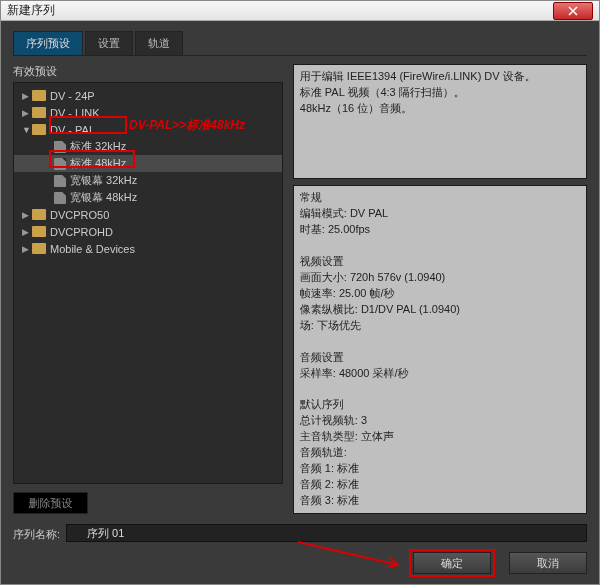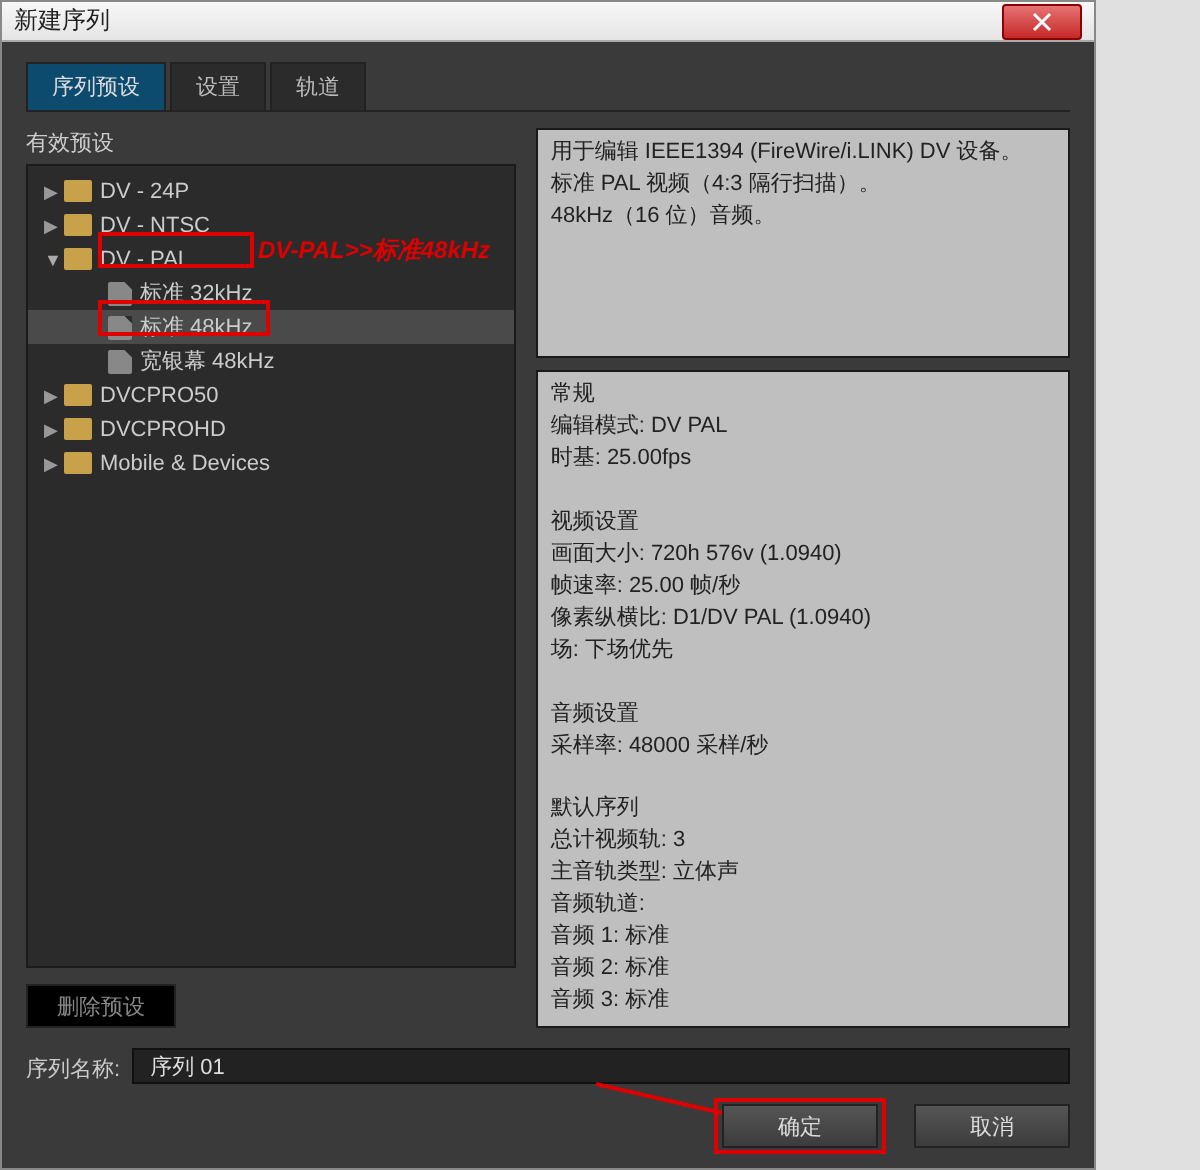--- a/index.html
+++ b/index.html
@@ -1,17 +1,17 @@
 <!DOCTYPE html>
 <html><head>
 <meta charset="utf-8">
 <style>
   * { margin: 0; padding: 0; box-sizing: border-box; font-family: "Microsoft YaHei", sans-serif; }
   body { background: #e0e0e0; width: 600px; height: 585px; overflow: hidden; }
-  .window { background: #fff; border: 1px solid #888; width: 548px; height: 585px; display: flex; flex-direction: column; }
+  .window { background: #fff; border: 1px solid #888; width: 600px; height: 585px; display: flex; flex-direction: column; }
   .titlebar { height: 30px; background: linear-gradient(#f8f8f8,#e4e4e4); display: flex; align-items: center; padding: 0 6px; border-bottom: 1px solid #aaa; }
   .titlebar .title { font-size: 12px; color: #222; }
   .titlebar .spacer { flex: 1; }
   .close-btn { width: 40px; height: 18px; background: linear-gradient(#e57373,#c62828); border: 1px solid #8b0000; border-radius: 2px; display: flex; align-items: center; justify-content: center; color: #fff; font-size: 11px; }
   .body { flex: 1; background: #3a3a3a; padding: 10px 12px; display: flex; flex-direction: column; color: #ccc; font-size: 11px; }
   .tabs { display: flex; border-bottom: 1px solid #222; margin-bottom: 8px; }
   .tab { padding: 4px 12px; background: #2b2b2b; border: 1px solid #222; border-bottom: none; margin-right: 2px; color: #bbb; font-size: 11px; }
   .tab.active { background: #0c4a6e; color: #ddd; }
   .main { flex: 1; display: flex; gap: 10px; overflow: hidden; }
   .left-panel, .right-panel { display: flex; flex-direction: column; }
@@ -28,21 +28,21 @@
   .tree-item .file { width: 12px; height: 12px; background: #888; margin-right: 4px; border-radius: 1px; position: relative; }
   .tree-item .file::after { content:""; position:absolute; top:0; right:0; width:4px; height:4px; background:#2b2b2b; clip-path: polygon(100% 0,0 0,100% 100%); }
   .tree-item.selected { background: #4a4a4a; }
   .red-box { position: absolute; border: 2px solid #d00; }
   .red-annot { color: #d00; font-size: 12px; font-weight: bold; position: absolute; }
   .desc-box { background: #bfbfbf; border: 1px solid #1a1a1a; color: #222; padding: 4px 6px; font-size: 11px; line-height: 1.45; overflow: auto; white-space: pre-wrap; }
   .desc-box.top { height: 115px; margin-bottom: 6px; }
   .desc-box.bottom { flex: 1; }
   .del-btn { margin-top: 8px; width: 75px; height: 22px; background: #000000; border: 1px solid #222; color: #888; font-size: 11px; }
   .seq-name-row { display: flex; align-items: flex-end; margin-top: 10px; gap: 6px; }
-  .seq-name-row input { flex: 1; background: #222; border: 1px solid #111; color: #ddd; padding: 2px 8px; font-size: 11px; height: 18px; }
+  .seq-name-row input { flex: 1; background: #222; border: 1px solid #111; color: #ddd; padding: 2px 20px; font-size: 11px; height: 18px; }
   .btn-row { display: flex; justify-content: flex-end; gap: 18px; margin-top: 10px; }
   .btn { width: 78px; height: 22px; background: linear-gradient(#555,#3c3c3c); border: 1px solid #222; color: #ddd; font-size: 11px; }
   .tree-wrap { position: relative; flex:1; display:flex; flex-direction:column; }
   .arrow-annot { position:absolute; }
   .arrow-annot svg { display:block; }
 </style>
 </head>
 <body>
 
 <div class="window">
@@ -69,34 +69,38 @@
         <div class="tree-wrap">
           <div class="preset-tree">
             <div class="tree-item indent1">
                 <span class="arrow">▶</span>
                 <span class="folder"></span>
                 <span>DV - 24P</span>
               </div>
             <div class="tree-item indent1">
                 <span class="arrow">▶</span>
                 <span class="folder"></span>
-                <span>DV - NTSC</span>
+                <span>DV - LINK</span>
               </div>
             <div class="tree-item indent1">
                 <span class="arrow down">▼</span>
                 <span class="folder"></span>
                 <span>DV - PAL</span>
               </div>
             <div class="tree-item indent2">
                 <span class="file"></span>
                 <span>标准 32kHz</span>
               </div>
             <div class="tree-item indent2 selected">
                 <span class="file"></span>
                 <span>标准 48kHz</span>
+              </div>
+            <div class="tree-item indent2">
+                <span class="file"></span>
+                <span>宽银幕 32kHz</span>
               </div>
             <div class="tree-item indent2">
                 <span class="file"></span>
                 <span>宽银幕 48kHz</span>
               </div>
             <div class="tree-item indent1">
                 <span class="arrow">▶</span>
                 <span class="folder"></span>
                 <span>DVCPRO50</span>
               </div>

